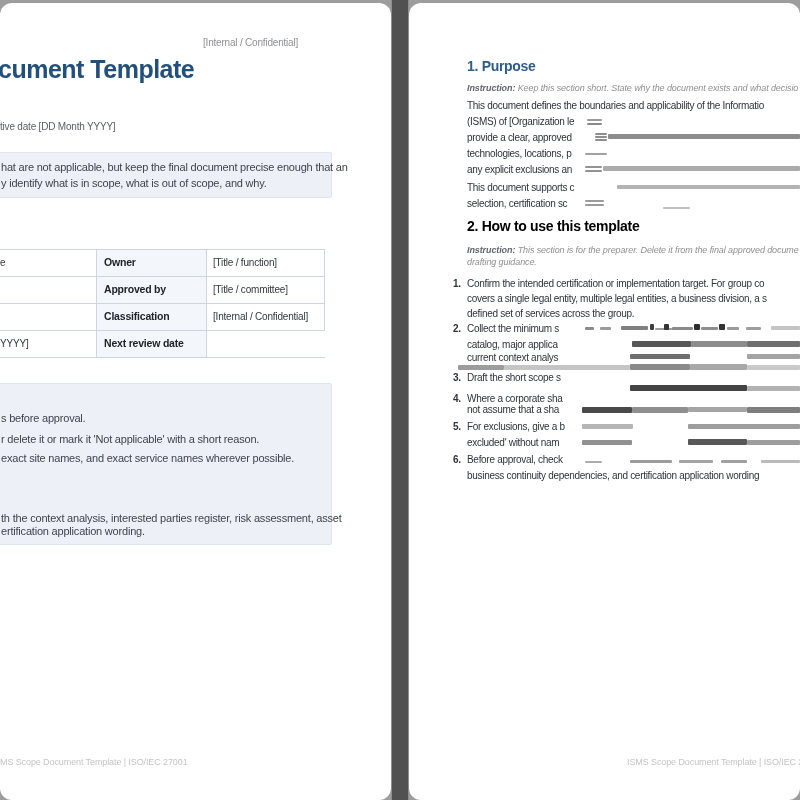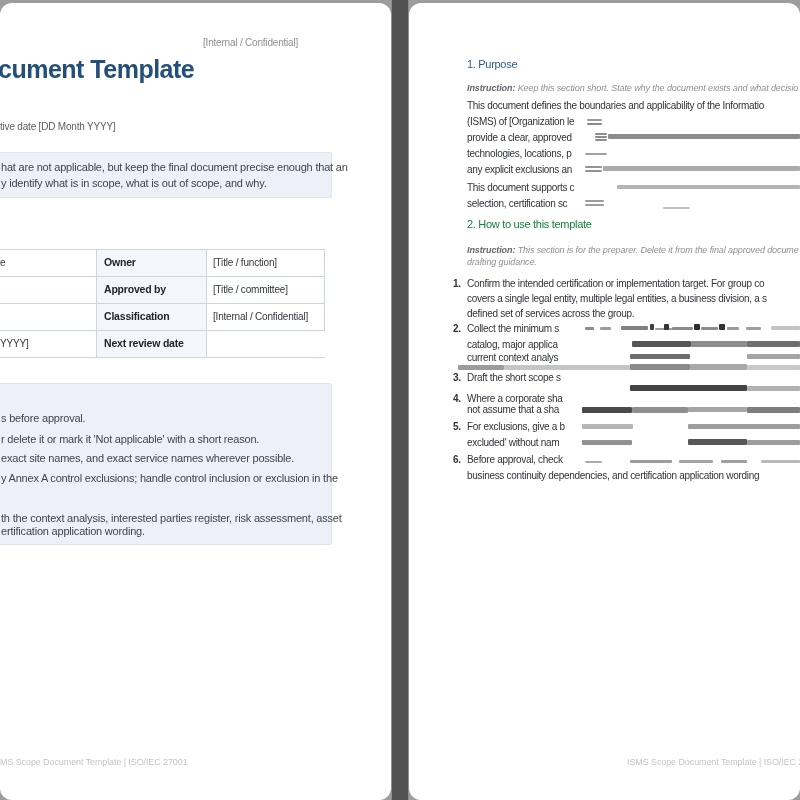--- a/index.html
+++ b/index.html
@@ -60,21 +60,21 @@
   .line{position:absolute;left:0;right:0;height:13px;}
   .t{
     position:absolute;left:58px;top:0;font-size:10px;color:#2f333a;
     letter-spacing:-0.3px;white-space:nowrap;
   }
   .num{
     position:absolute;left:44px;top:0;font-size:10px;font-weight:700;color:#2f333a;
     letter-spacing:-0.3px;
   }
   .heading .t{
-    left:58px;font-size:11px;font-weight:400;color:#2b5c8a;letter-spacing:-0.3px;
+    left:58px;font-size:14px;font-weight:700;color:#2b5c8a;letter-spacing:-0.3px;
   }
   .instr .t{font-size:9px;font-style:italic;color:#8f8f8f;letter-spacing:-0.1px;}
   .ilabel{font-weight:700;font-style:italic;color:#63666c;}
   .bar{position:absolute;border-radius:1px;}
 </style>
 </head>
 <body style="background: rgb(157, 157, 157);">
 
 <section class="page page-left">
   <div class="conf">[Internal / Confidential]</div>
@@ -105,21 +105,20 @@
     <div class="tr">
       <div class="td td-cut">YYYY]</div>
       <div class="td td-label">Next review date</div>
     </div>
   </div>
 
   <div class="note-box box2" style="background: rgb(237, 241, 247);">
     <div class="note-line" style="top:28px">s before approval.</div>
     <div class="note-line" style="top:49px">r delete it or mark it 'Not applicable' with a short reason.</div>
     <div class="note-line" style="top:68px">exact site names, and exact service names wherever possible.</div>
-    <div class="note-line" style="top:88px">y Annex A control exclusions; handle control inclusion or exclusion in the</div>
     <div class="note-line" style="top:128px">th the context analysis, interested parties register, risk assessment, asset</div>
     <div class="note-line" style="top:141px">ertification application wording.</div>
   </div>
 
   <div class="footer footer-l">MS Scope Document Template | ISO/IEC 27001</div>
 </section>
 
 <div class="divider" style="background: rgb(81, 81, 81);"></div>
 
 <section class="page page-right">
@@ -165,21 +164,21 @@
   <div class="line" style="top:195px">
     <span class="t">selection, certification sc</span>
   <span class="bar" style="left: 176px; top: 2px; width: 19px; height: 2px; background: rgb(156, 156, 156);"></span>
       <span class="bar" style="left: 176px; top: 6px; width: 19px; height: 2px; background: rgb(156, 156, 156);"></span>
     </div>
   <div class="line" style="top:203px">
       <span class="bar" style="left: 254px; top: 1px; width: 27px; height: 2px; background: rgb(191, 191, 191);"></span>
     </div>
 
   <div class="line heading" style="top:215px">
-    <span class="t" style="color: #15803d;">2. How to use this template</span>
+    <span class="t" style="color: #000000;">2. How to use this template</span>
   </div>
 
   <div class="line instr" style="top:242px">
     <span class="t"><b class="ilabel">Instruction:</b><span> This section is for the preparer. Delete it from the final approved docume</span></span>
   </div>
   <div class="line instr" style="top:254px">
     <span class="t">drafting guidance.</span>
   </div>
 
   <div class="line" style="top:275px">

